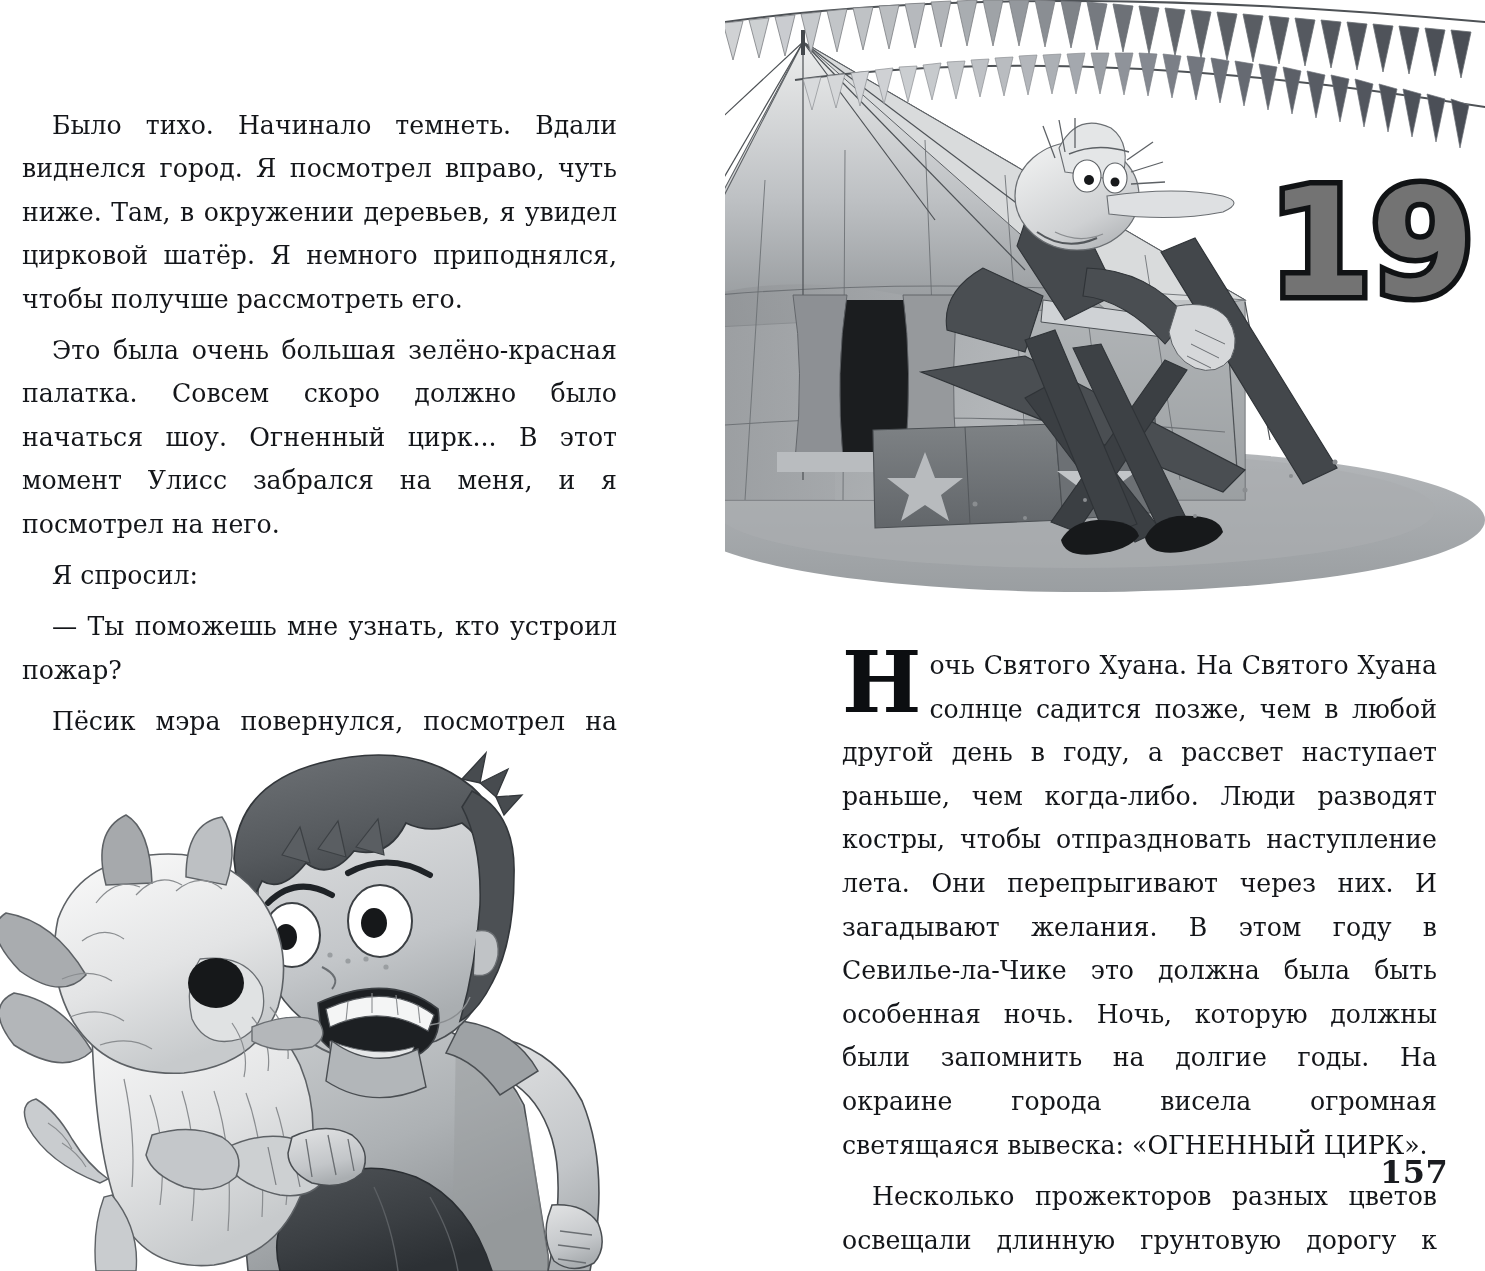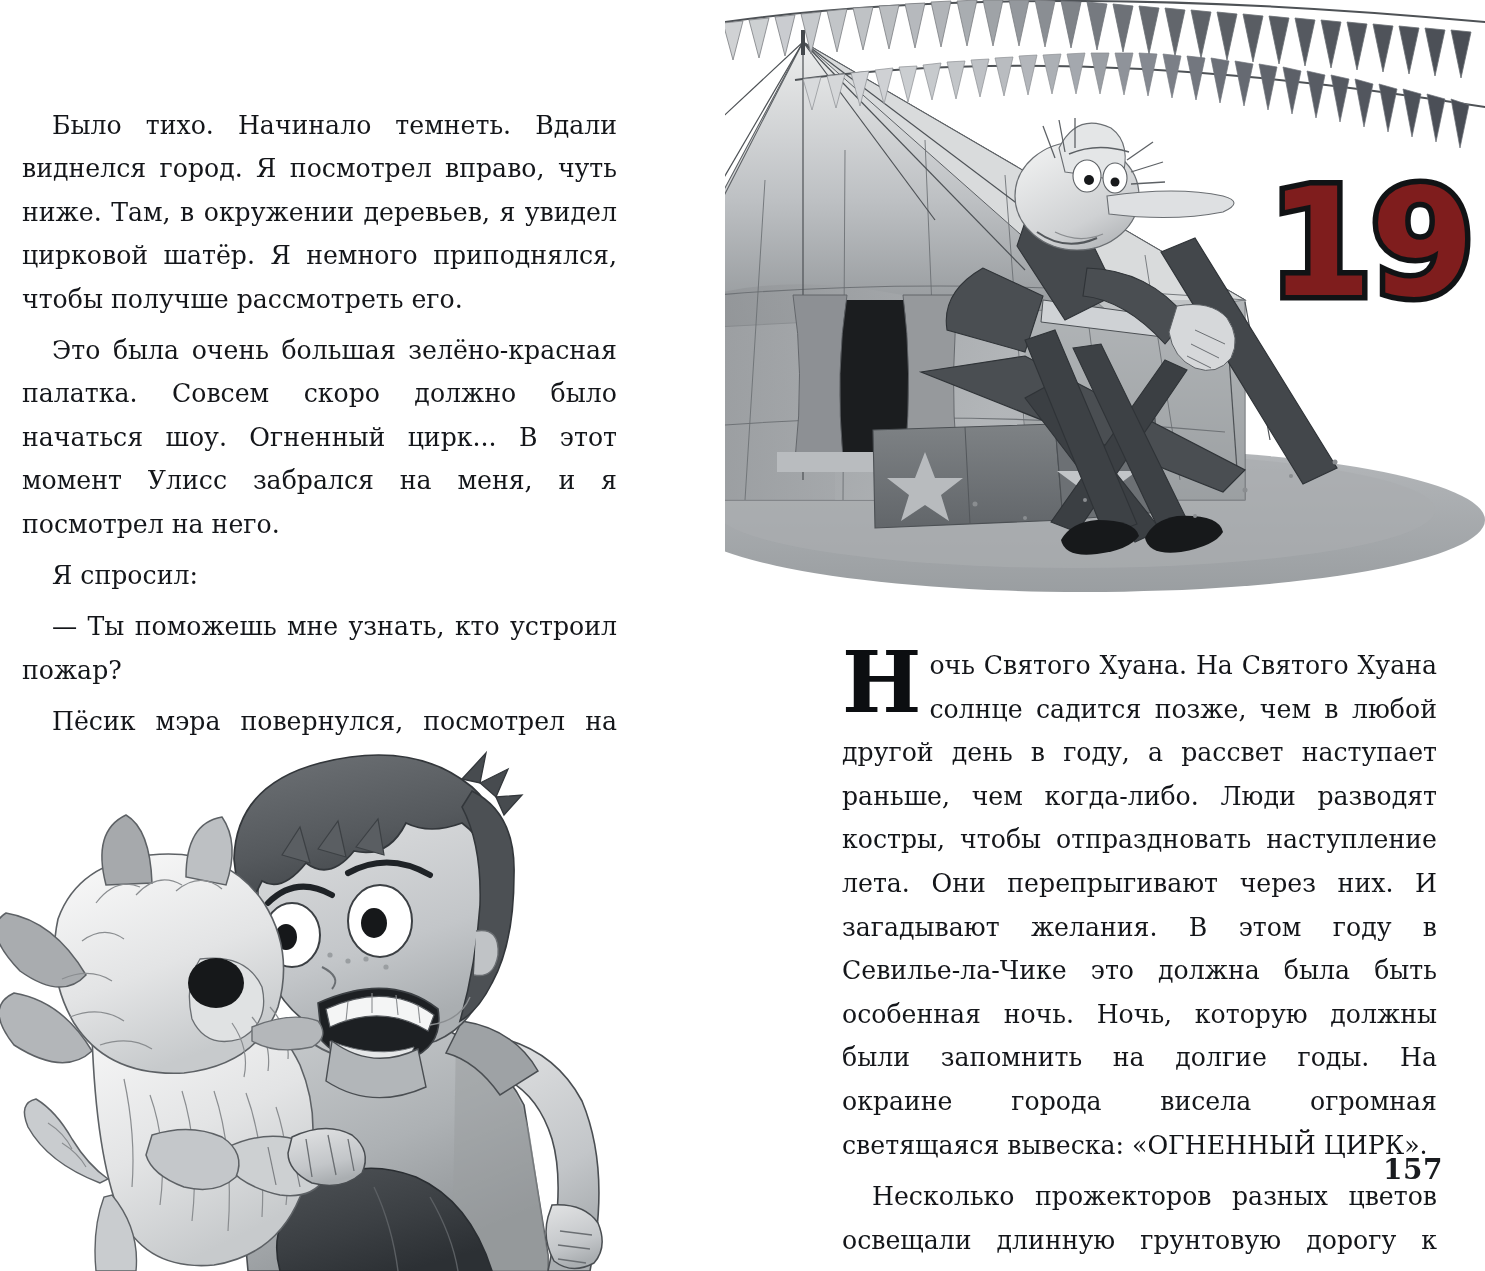--- a/index.html
+++ b/index.html
@@ -61,37 +61,37 @@
   }
 
   
   .folio {
     position: absolute;
     left: 1380px;
     top: 1153px;
     width: 66px;
     text-align: center;
     font-family: "DejaVu Serif", "Liberation Serif", serif;
-    font-size: 28px;
+    font-size: 32px;
     font-weight: 600;
     color: #1a1c20;
     letter-spacing: 0.5px;
   }
 
   
   .chapter-number {
     position: absolute;
     left: 1268px;
     top: 168px;
     font-family: "DejaVu Sans", "Liberation Sans", sans-serif;
     font-size: 150px;
     font-weight: 700;
     line-height: 1;
     letter-spacing: -2px;
-    color: #7f1d1d;
+    color: #737373;
     -webkit-text-stroke: 11px #111315;
     paint-order: stroke fill;
     z-index: 40;
   }
 
   
   .illo-top {
     position: absolute;
     left: 725px;
     top: 0px;

